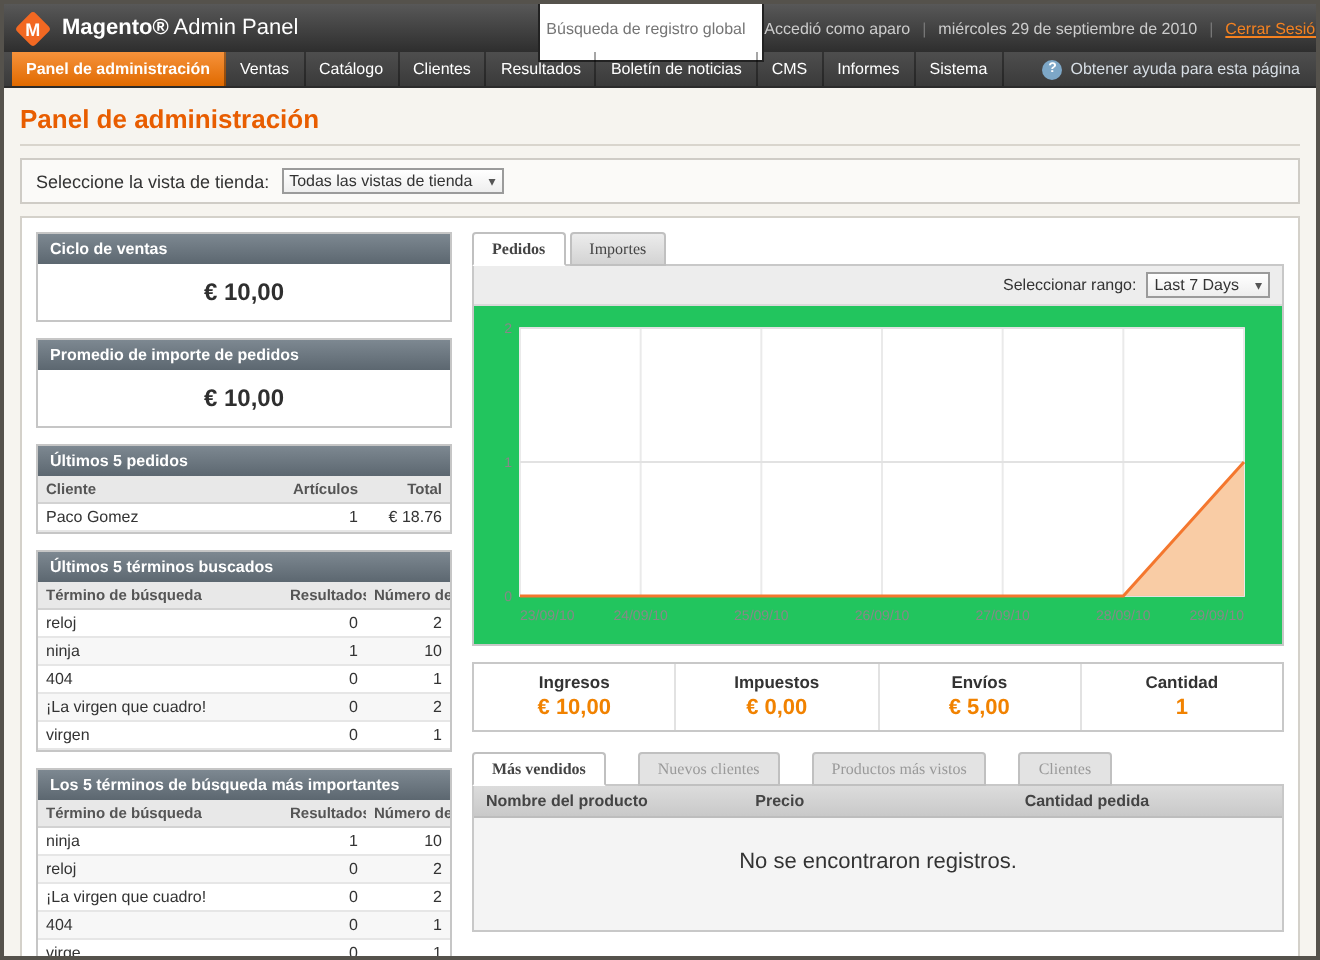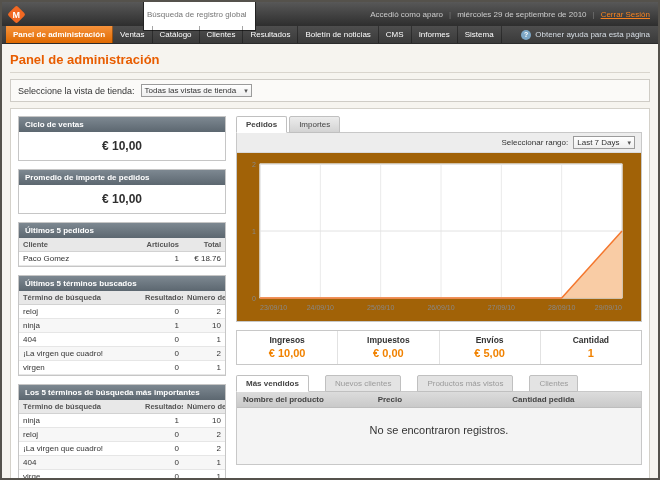--- a/index.html
+++ b/index.html
@@ -49,27 +49,27 @@
   .panel-value { text-align:center; font-size:12px; font-weight:bold; color:#2f2f2f; padding:7px 0; }
   .mini-table { width:100%; border-collapse:collapse; font-size:8px; table-layout:fixed; }
   .mini-table th { background:#e8e8e8; color:#555; font-weight:bold; text-align:left; padding:2px 4px; border-bottom:1px solid #d2d2d2; white-space:nowrap; overflow:hidden; font-size:7.5px; }
   .mini-table td { padding:2px 4px; border-bottom:1px solid #e6e6e6; color:#333; white-space:nowrap; overflow:hidden; }
   .mini-table tr:nth-child(even) td { background:#f7f7f7; }
   .mini-table .num { text-align:right; width:42px; }
   .mini-table th.num { text-align:right; }
 
   
   .right-col { flex:1; min-width:0; }
-  .tabs-row { display:flex; gap:2px; margin-bottom:-1px; position:relative; z-index:2; }
+  .tabs-row { display:flex; gap:2px; margin-bottom:-1px; position:relative; z-index:2;font-family:Liberation Serif, serif; }
   .tab { font-size:8px; padding:3px 9px; border:1px solid #c0c0c0; background:linear-gradient(#ececec,#d3d3d3);
          color:#444; border-radius:2px 2px 0 0; cursor:pointer; white-space:nowrap; }
   .tab.active { background:#ffffff; font-weight:bold; border-bottom:1px solid #ffffff; }
   .tab.disabled { color:#9a9a9a; background:#e3e3e3; cursor:default; }
 
-  .chart-box { border:1px solid #c8c8c8; background:#a16207; }
+  .chart-box { border:1px solid #c8c8c8; background:#22c55e; }
   .range-row { background:#ededed; border-bottom:1px solid #dadada; padding:3px 6px; display:flex; justify-content:flex-end; align-items:center; gap:5px; font-size:8px; color:#333; }
   .chart-area { padding:3px; }
 
   .stats-bar { border:1px solid #c8c8c8; margin-top:8px; display:flex; background:#fff; }
   .stat { flex:1; text-align:center; padding:4px 0 5px; border-left:1px solid #e2e2e2; }
   .stat:first-child { border-left:none; }
   .stat-label { font-size:8.5px; font-weight:bold; color:#333; }
   .stat-value { font-size:11px; font-weight:bold; color:#f18200; margin-top:2px; }
 
   .bottom-tabs { margin-top:10px;gap:16px; }
@@ -81,20 +81,21 @@
 </head>
 <body>
 
 <div class="frame">
 
   <div class="header">
     <div class="logo">
       <span class="logo-mark">
           <span>M</span>
         </span>
+      <span class="logo-text"><b>Magento®</b> <span>Admin Panel</span></span>
     </div>
     <input class="global-search" placeholder="Búsqueda de registro global" style="">
     <div class="header-right">
       <span>Accedió como aparo</span>
       <span class="sep">|</span>
       <span>miércoles 29 de septiembre de 2010</span>
       <span class="sep">|</span>
       <a class="logout">Cerrar Sesión</a>
     </div>
   </div>

